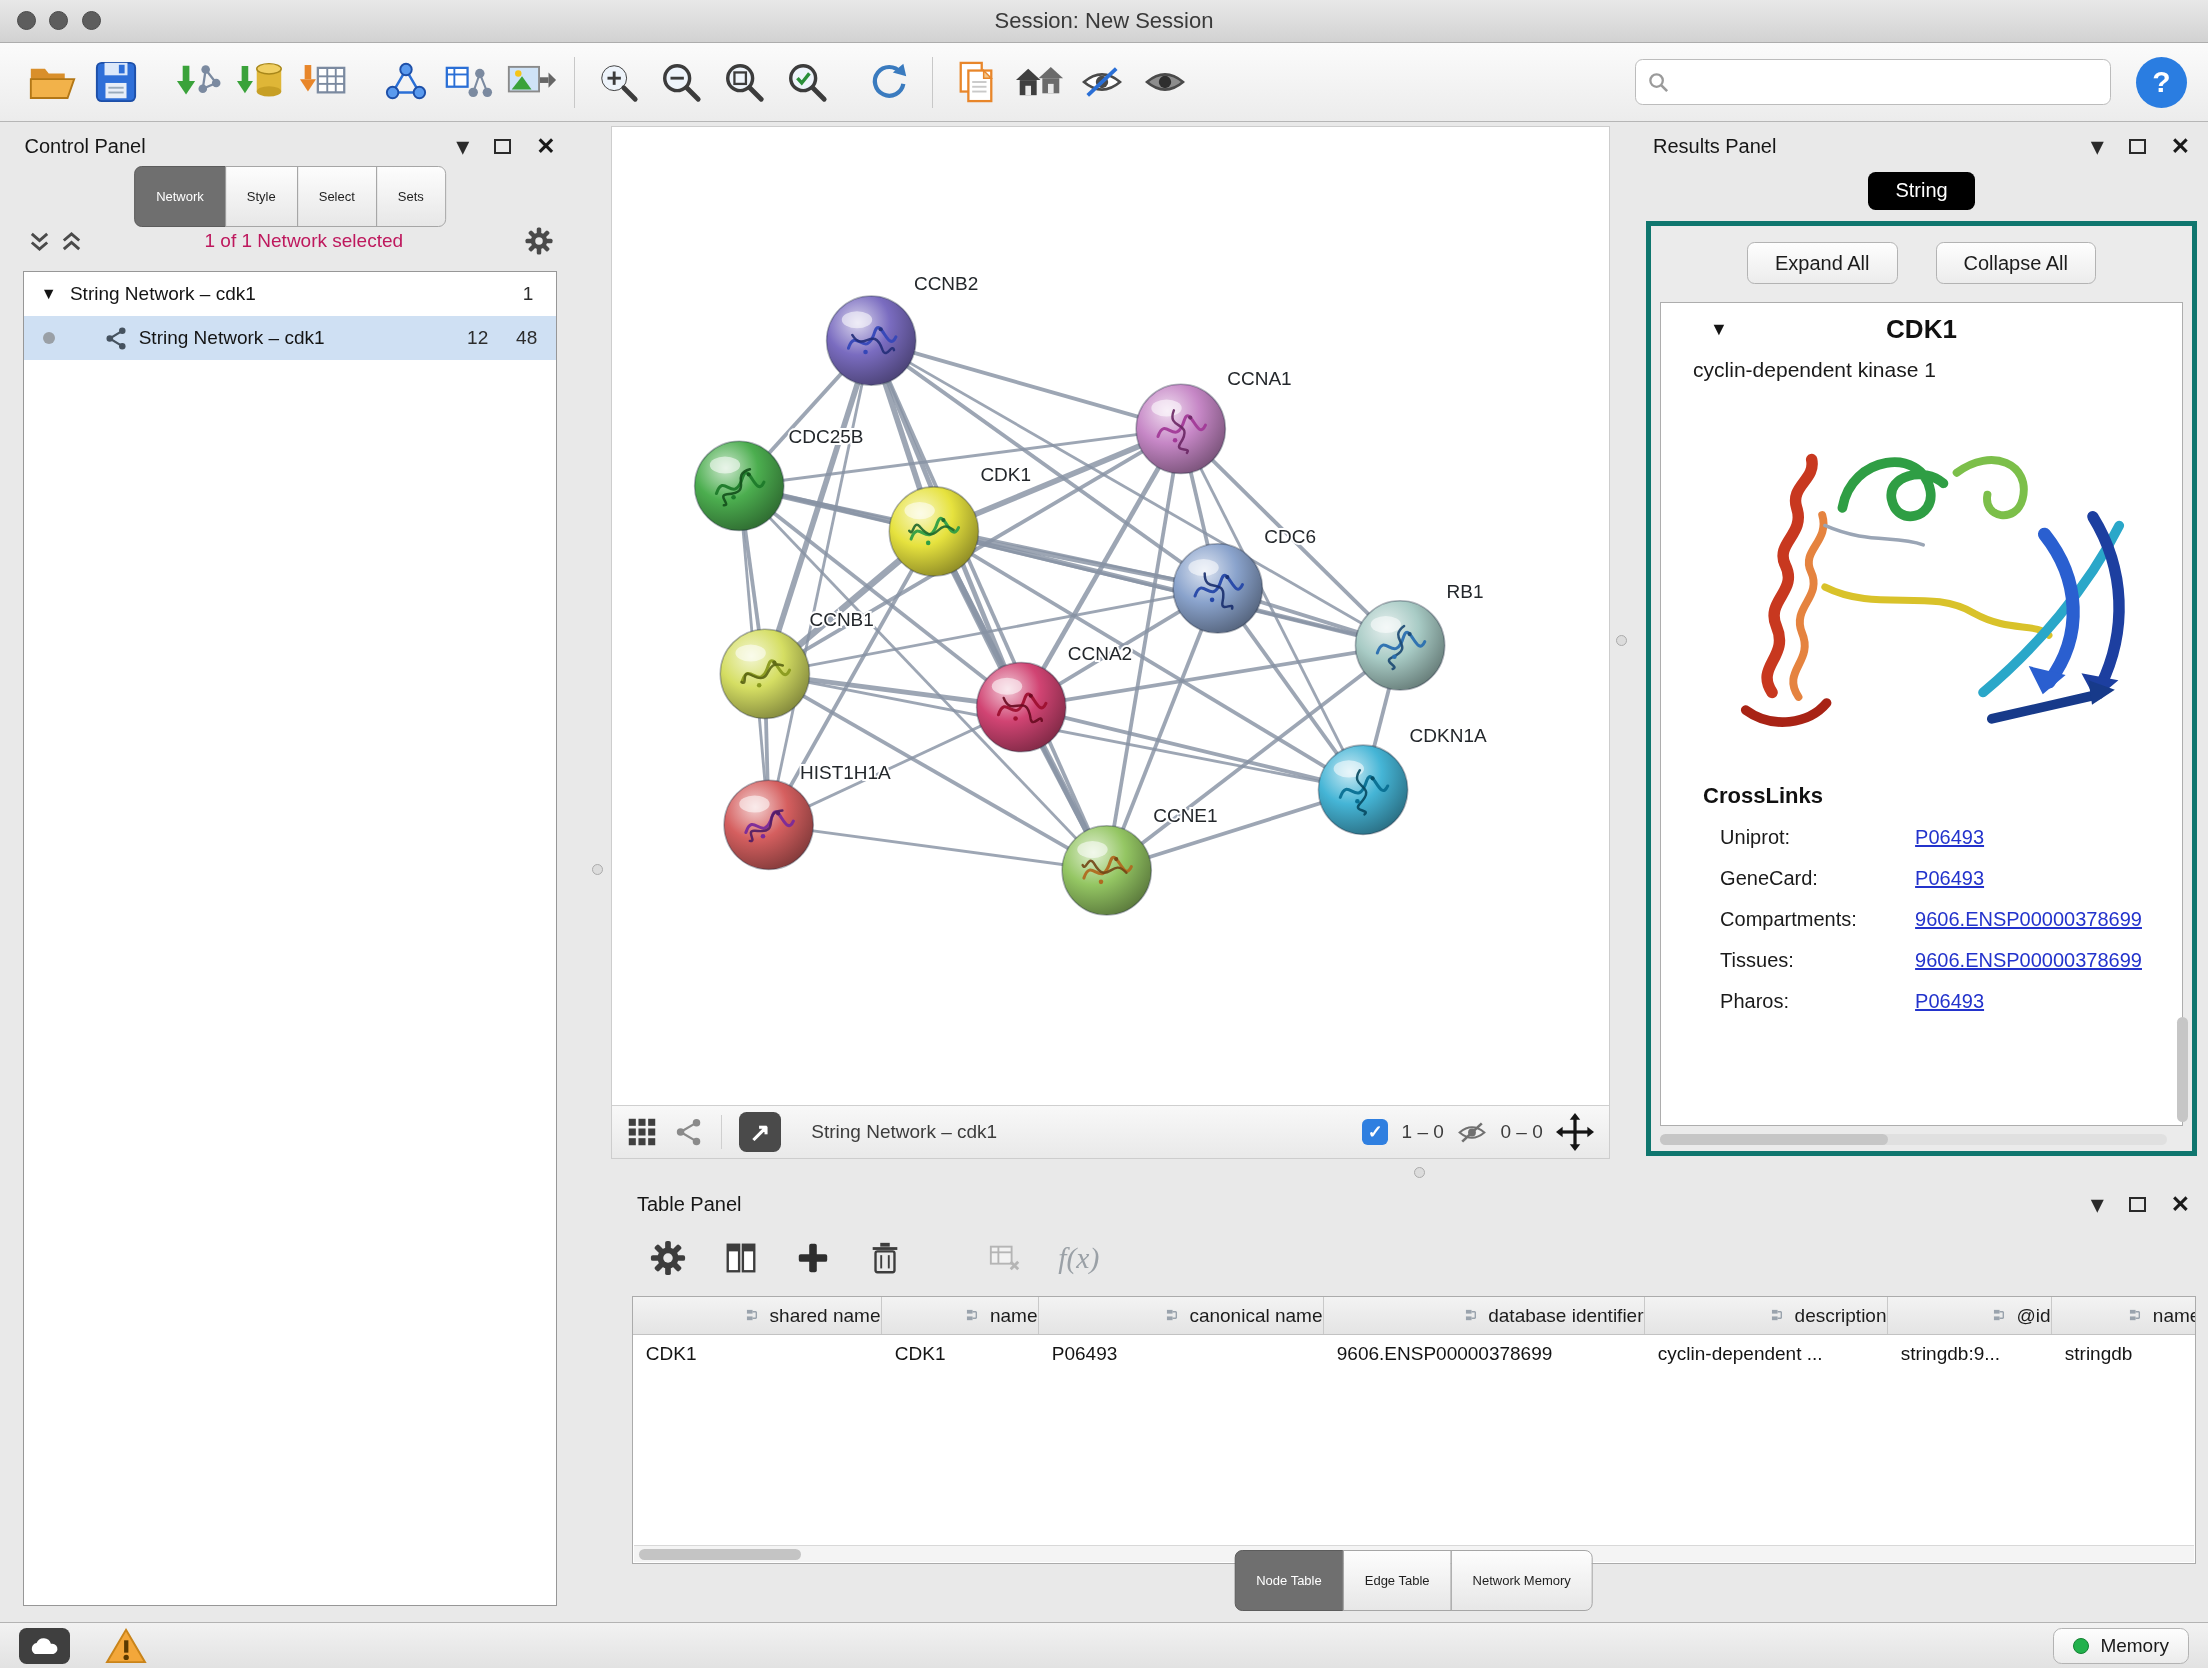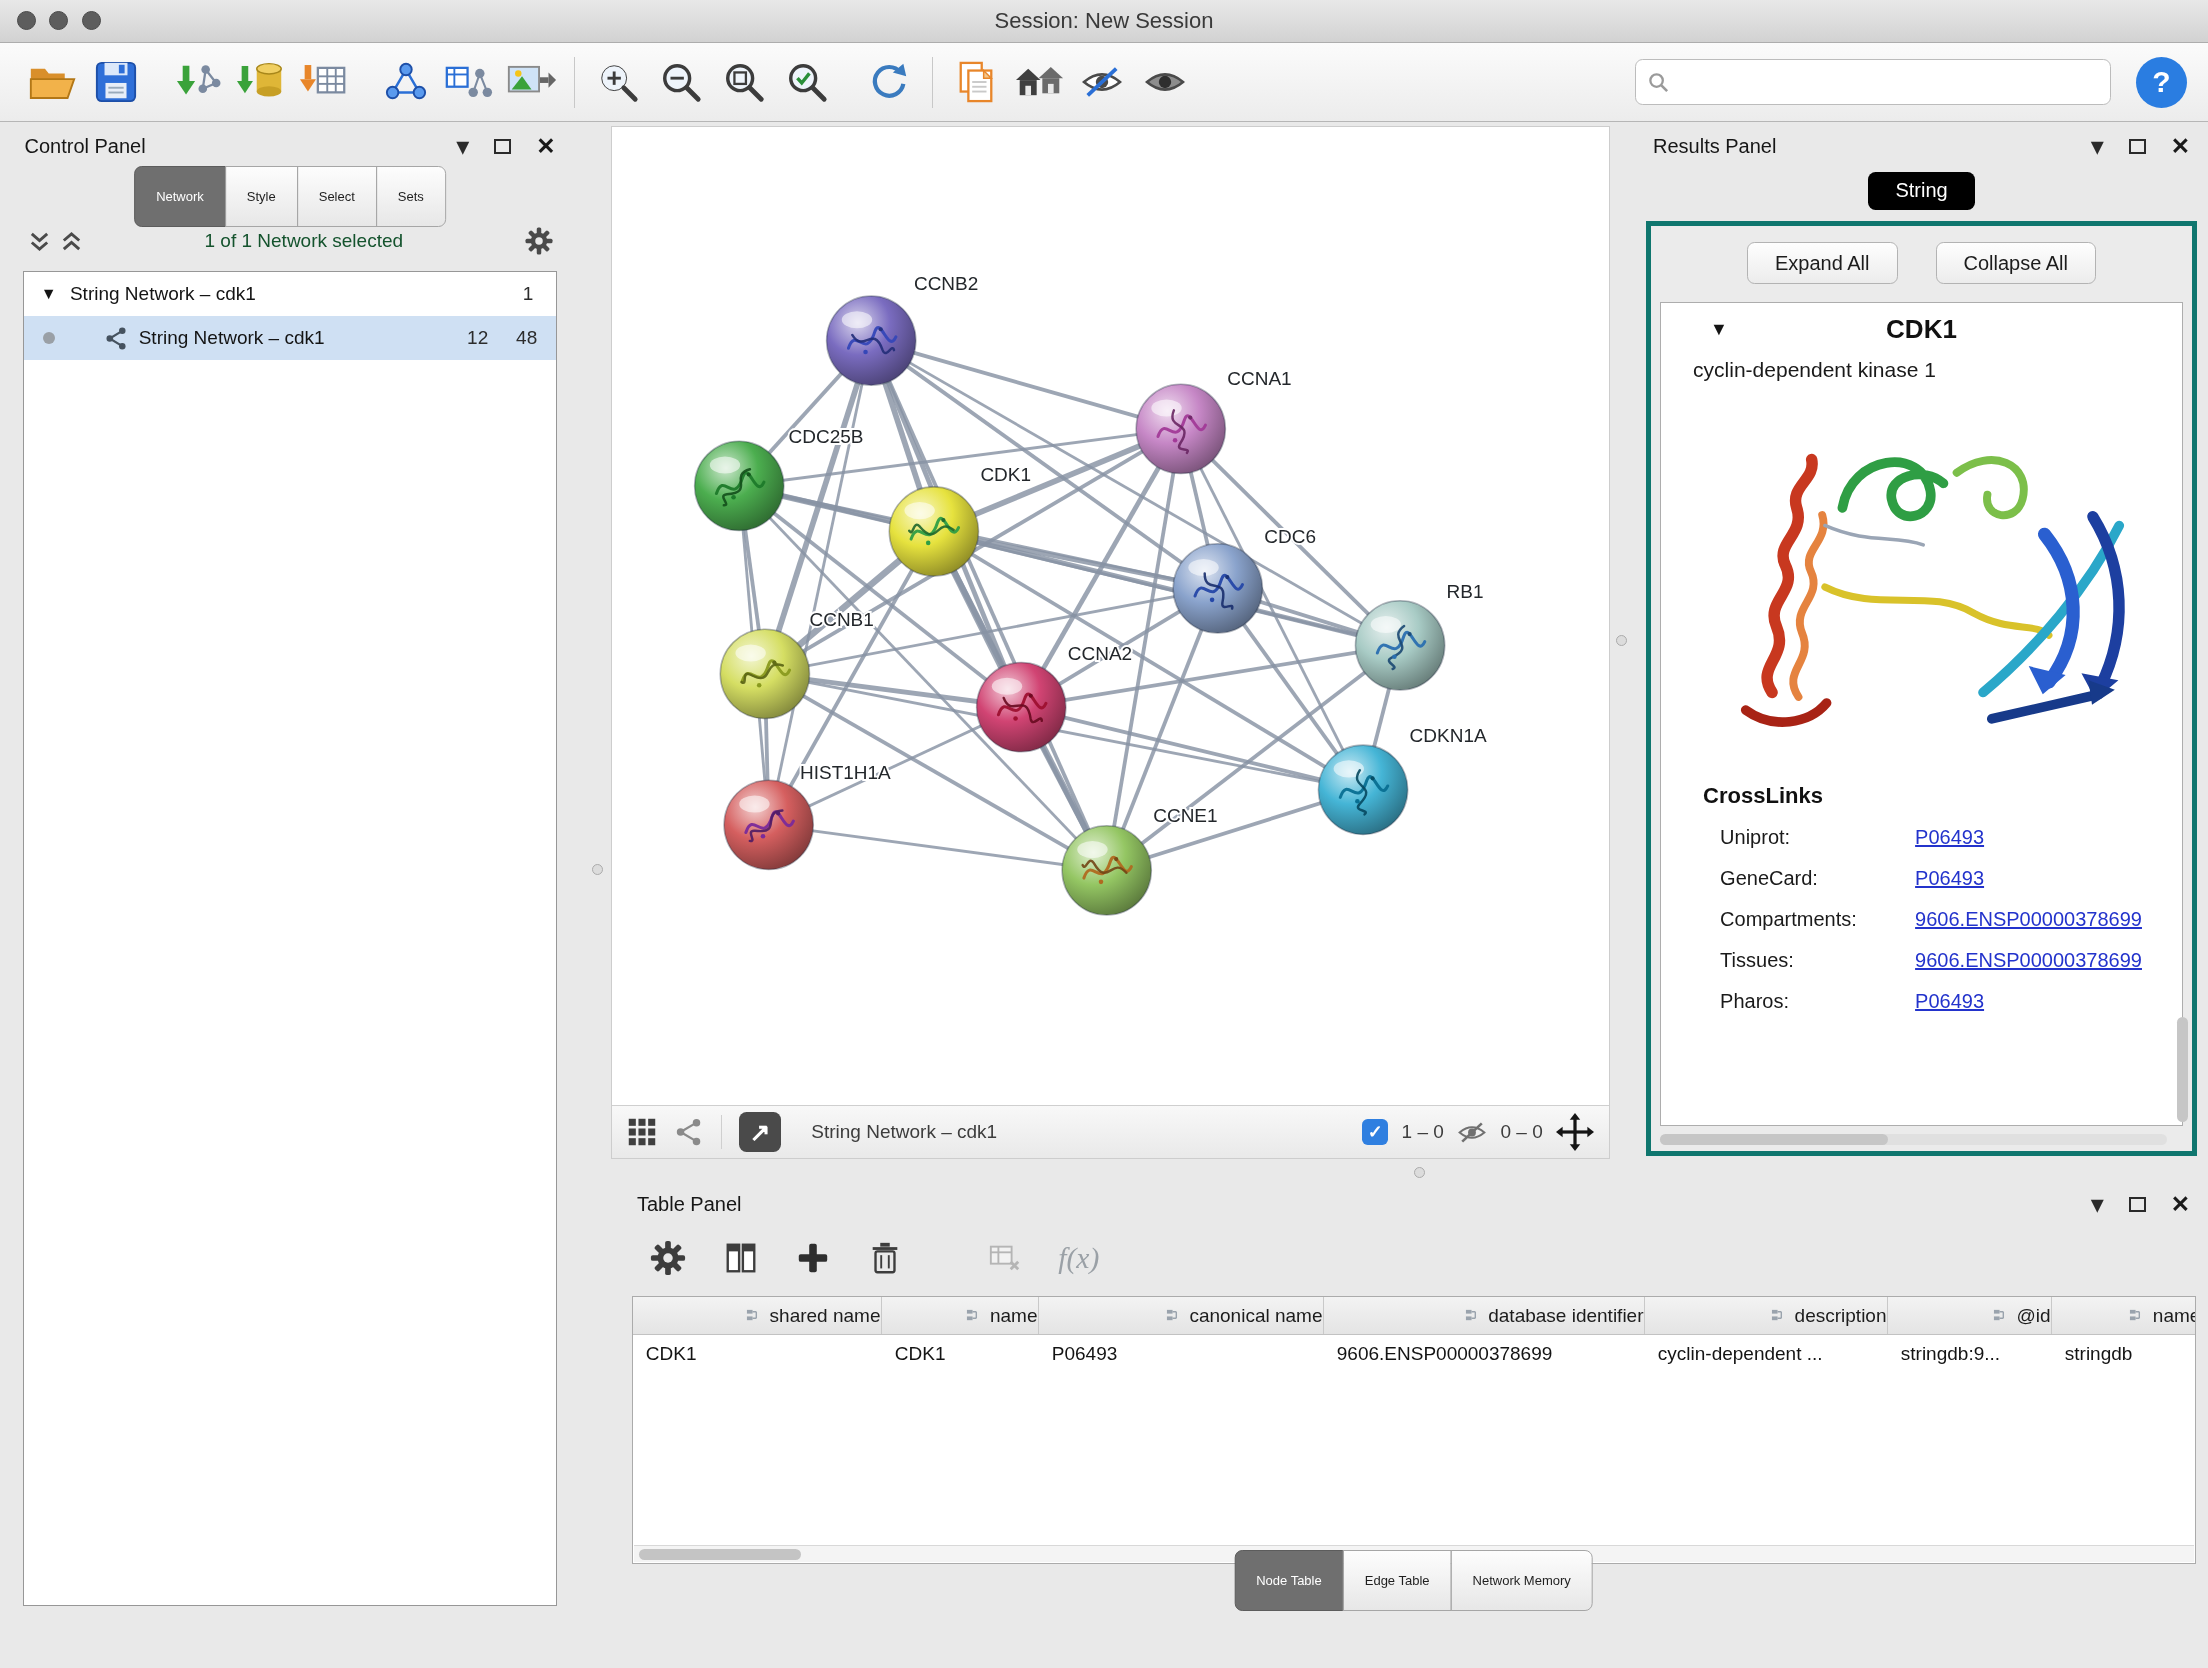--- a/index.html
+++ b/index.html
@@ -33,21 +33,21 @@
   .segwrap{display:flex;}
   .seg{padding:22px 21px;font-size:13px;background:linear-gradient(#fdfdfd,#e7e7e7);border:1px solid #a6a6a6;margin-left:-1px;color:#1f1f1f;white-space:nowrap;}
   .seg:first-child{border-radius:7.6px 0 0 7.6px;margin-left:0;}
   .seg:last-child{border-radius:0 7.6px 7.6px 0;}
   .seg-active{background:#6f6f6f;color:#fff;border-color:#5c5c5c;}
 
   
   .control-panel{left:9.5px;top:126px;width:561px;height:1493px;}
   #ctl-tabs{position:absolute;top:40px;left:50%;transform:translateX(-50%);}
   .sel-row{position:absolute;top:93px;left:17px;right:17px;height:44px;display:flex;align-items:center;gap:7.6px;}
-  .sel-text{flex:1;text-align:center;font-size:19px;color:#14532d;}
+  .sel-text{flex:1;text-align:center;font-size:19px;color:#be185d;}
   .tree{position:absolute;left:13.3px;right:13.3px;top:145px;bottom:13.3px;background:#fff;border:1px solid #979797;overflow:hidden;}
   .tree-row{height:44px;display:flex;align-items:center;font-size:19px;}
   .tree-row.sel{background:#cfe0f3;}
   .tr-caret{margin-left:17px;font-size:16px;color:#141414;}
   .tr-label{margin-left:13.3px;color:#141414;}
   .tr-count{margin-left:auto;margin-right:23px;color:#2c2c2c;}
   .tr-dot{width:12.4px;height:12.4px;border-radius:50%;background:#9aa0a6;margin-left:19px;flex:0 0 auto;}
   .tr-shareicon{margin-left:49px;display:flex;}
   .tr-label2{margin-left:9.5px;color:#141414;}
   .tr-n{margin-left:auto;width:53px;text-align:right;color:#2c2c2c;}
@@ -786,15 +786,33 @@
         <div class="seg seg-active">Node Table</div>
         <div class="seg">Edge Table</div>
         <div class="seg">Network Memory</div>
       </div>
   </div>
 
   <div class="split-dot" style="left:592px;top:864px"></div>
   <div class="split-dot" style="left:1616px;top:635px"></div>
   <div class="split-dot" style="left:1414px;top:1167px"></div>
 
+  <div class="statusbar">
+    <div class="cloud-btn">
+        <svg width="38" height="27" viewBox="0 0 44 32">
+          <path d="M10,26 a7,7 0 0 1 2,-13 a9,9 0 0 1 17,1 a6,6 0 0 1 3,12 z" fill="#fff"></path>
+        </svg>
+      </div>
+    <div class="warn-btn">
+        <svg width="42" height="38" viewBox="0 0 44 40">
+          <polygon points="22,3 42,37 2,37" fill="#f3a73a" stroke="#c9841a" stroke-width="2"></polygon>
+          <rect x="20" y="14" width="4.5" height="13" fill="#5a3a00"></rect>
+          <circle cx="22.2" cy="32" r="2.8" fill="#5a3a00"></circle>
+        </svg>
+      </div>
+    <div class="mem-btn">
+      <span class="mem-dot"></span>
+      <span>Memory</span>
+    </div>
+  </div>
 
 </div>
 
 
 </body></html>

